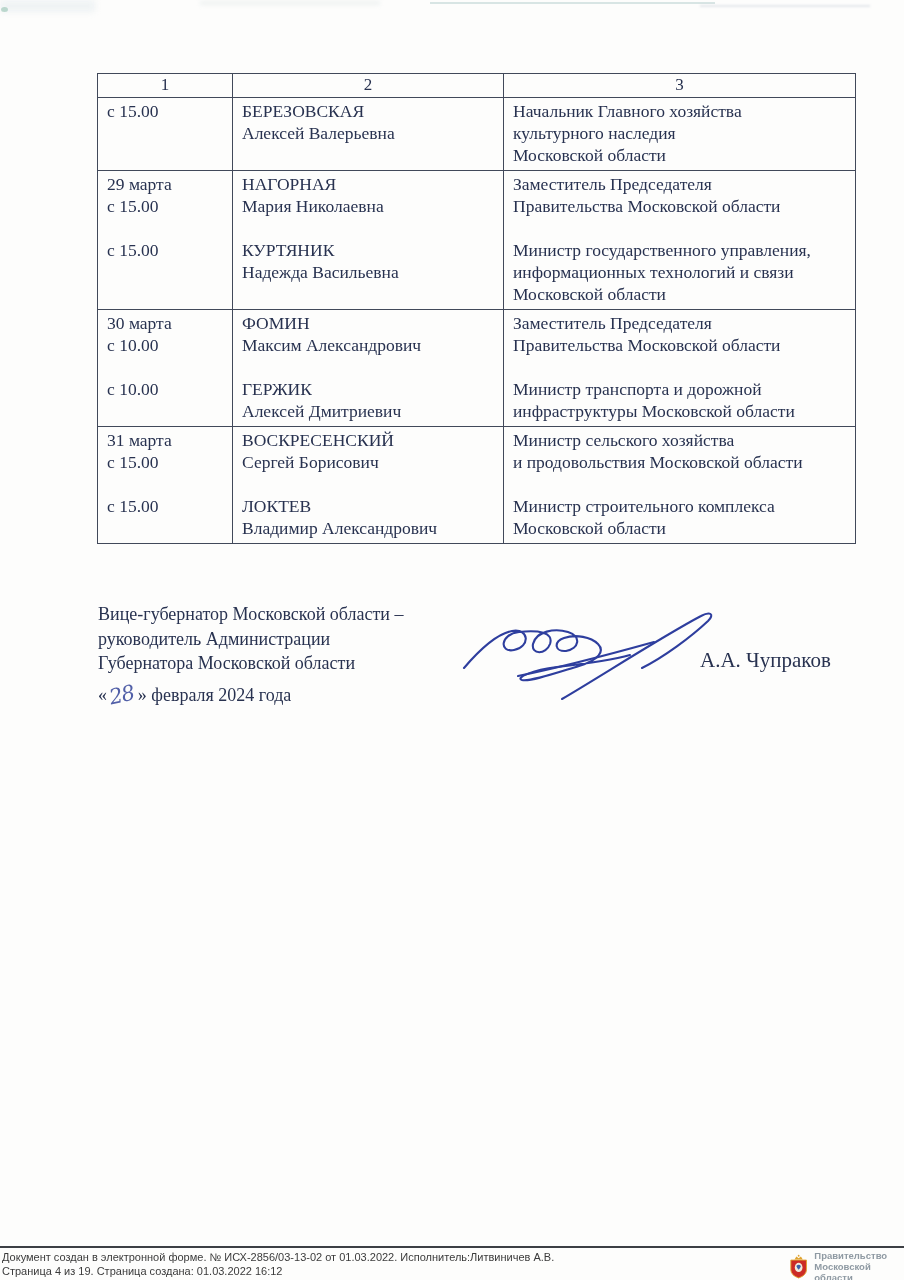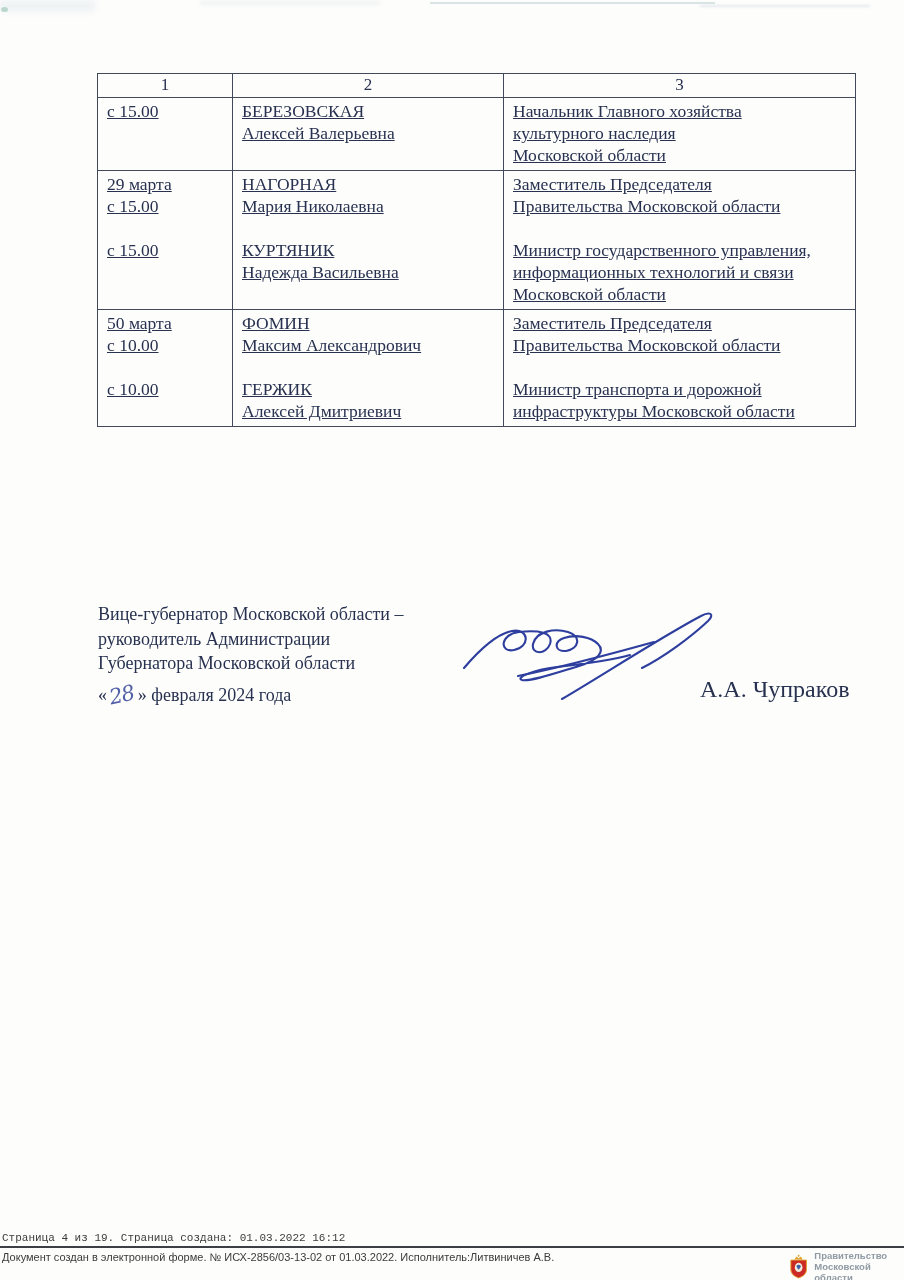--- a/index.html
+++ b/index.html
@@ -41,21 +41,20 @@
     font-weight: normal;
     font-size: 17px;
     height: 24px;
     text-align: center;
     padding: 1px 0;
   }
   .schedule td {
     padding: 2px 8px 4px 9px;
     line-height: 22px;
     white-space: pre-line;
-    text-decoration: underline;
   }
   .col-time  { width: 135px; }
   .col-name  { width: 271px; }
   .col-title { width: 352px; }
 
   
   .sig-title {
     position: absolute;
     left: 98px; top: 602px;
     font-size: 18px;
@@ -63,22 +62,21 @@
     white-space: pre-line;
   }
   .sig-svg {
     position: absolute;
     left: 458px; top: 604px;
     width: 272px; height: 110px;
   }
   .sig-name {
     position: absolute;
     left: 700px; top: 648px;
-    font-size: 24px;
-    margin-top: 28px;
+    font-size: 21px;
   }
   .sig-date {
     position: absolute;
     left: 98px; top: 682px;
     font-size: 18px;
   }
   .handwritten-day {
     display: inline-block;
     font-family: "DejaVu Serif", serif;
     font-style: italic;
@@ -98,21 +96,21 @@
   }
   .footer-text {
     position: absolute;
     left: 2px;
     font-family: "Liberation Sans", sans-serif;
     font-size: 11px;
     line-height: 13px;
     color: #3b3b3b;
   }
   .footer-line1 { top: 1251px; }
-  .footer-line2 { top: 1232px; font-family: Liberation Mono, monospace; }
+  .footer-line2 { top: 1265px; }
 
   .footer-logo {
     position: absolute;
     left: 789px; top: 1250px;
     display: flex;
     align-items: center;
     gap: 6px;
   }
   .emblem { width: 21px; height: 27px; display: block; }
   .logo-text {
@@ -168,34 +166,50 @@
 КУРТЯНИК
 Надежда Васильевна</td>
         <td>Заместитель Председателя
 Правительства Московской области
 
 Министр государственного управления,
 информационных технологий и связи
 Московской области</td>
       </tr>
       <tr>
-        <td>50 марта
+        <td>30 марта
 с 10.00
 
 с 10.00</td>
         <td>ФОМИН
 Максим Александрович
 
 ГЕРЖИК
 Алексей Дмитриевич</td>
         <td>Заместитель Председателя
 Правительства Московской области
 
 Министр транспорта и дорожной
 инфраструктуры Московской области</td>
+      </tr>
+      <tr>
+        <td>31 марта
+с 15.00
+
+с 15.00</td>
+        <td>ВОСКРЕСЕНСКИЙ
+Сергей Борисович
+
+ЛОКТЕВ
+Владимир Александрович</td>
+        <td>Министр сельского хозяйства
+и продовольствия Московской области
+
+Министр строительного комплекса
+Московской области</td>
       </tr>
     </tbody>
   </table>
 
   <div class="sig-title">Вице-губернатор Московской области –
 руководитель Администрации
 Губернатора Московской области</div>
 
   <svg class="sig-svg" viewBox="0 0 272 110" fill="none" xmlns="http://www.w3.org/2000/svg">
     <g stroke="#2e3e9e" stroke-width="2.1" stroke-linecap="round" fill="none">

